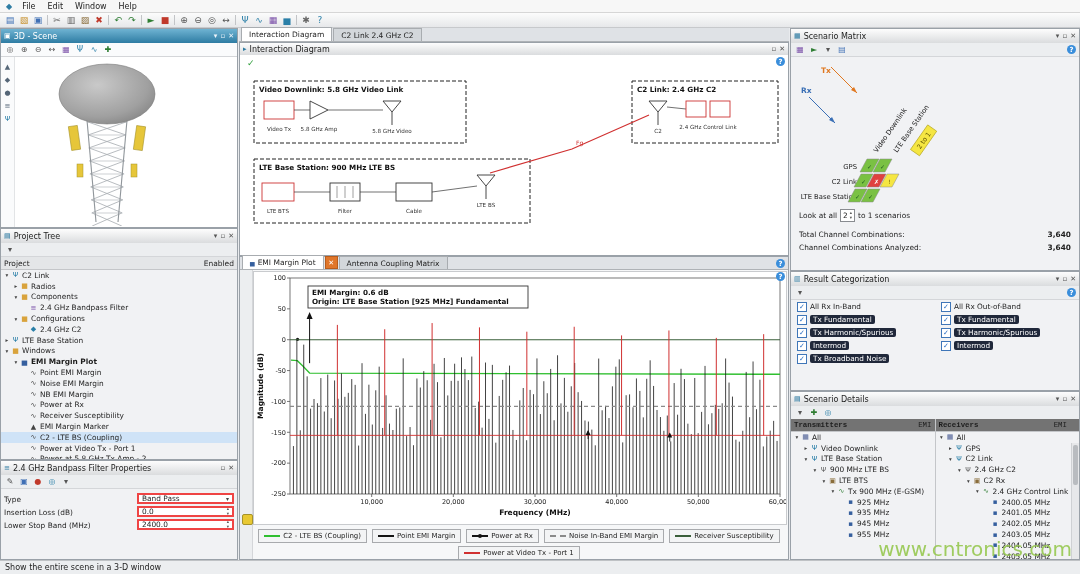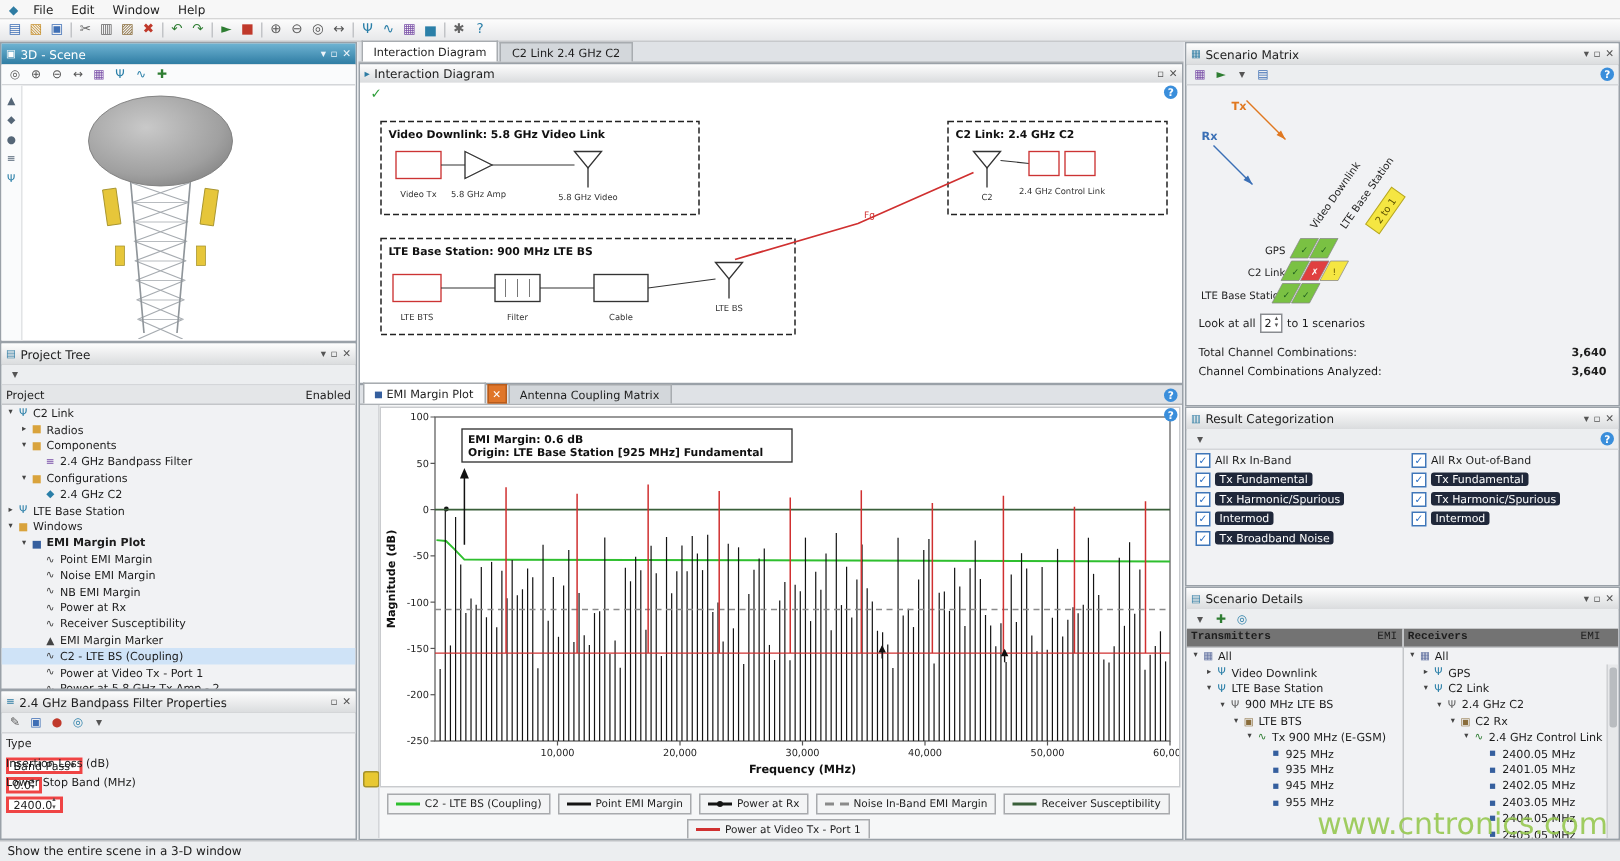--- a/index.html
+++ b/index.html
@@ -31,21 +31,21 @@
   .mti{width:12px;height:11px;display:flex;align-items:center;justify-content:center;font-size:8px;}
   
   .tree-row{display:flex;align-items:center;height:10.8px;font-size:7.4px;white-space:nowrap;overflow:hidden;}
   .tree-row .arrow{width:8px;text-align:center;font-size:5.5px;color:#444;flex:none;}
   .ticon{width:9px;flex:none;text-align:center;font-size:7px;margin-right:2px;}
   .tlabel{white-space:nowrap;}
   .sel{background:#cfe3f7;}
   .col-hdr{display:flex;height:12px;align-items:center;background:#e4e6e8;border-bottom:1px solid #c4c6c9;
            font-size:7.5px;padding:0 3px;}
   
-  .prop-row{display:flex;align-items:flex-start;height:13px;padding:0 3px;gap:5px;flex-direction:column;}
+  .prop-row{display:flex;align-items:flex-end;height:13px;padding:0 3px;gap:21px;}
   .plabel{width:112px;flex:none;font-size:7.4px;white-space:nowrap;overflow:hidden;}
   .fld-input{flex:1;height:11px;border:2px solid #ef4444;background:#fff;font-size:7.4px;
              display:flex;align-items:center;padding:0 3px;box-sizing:border-box;}
   .dd{margin-left:auto;font-size:6px;color:#444;}
   .spin{margin-left:auto;display:flex;flex-direction:column;font-size:4.5px;line-height:4.5px;color:#555;}
   
   .tabbar{position:absolute;display:flex;align-items:flex-end;background:#dfe2e6;border-bottom:1px solid #aeb2b6;box-sizing:border-box;}
   .tab{height:12px;padding:0 7px;display:flex;align-items:center;gap:3px;font-size:7.5px;
        border:1px solid #a8acb0;border-bottom:none;background:#d3d7db;margin-right:1px;white-space:nowrap;}
   .tab.active{background:#fff;height:13px;}

